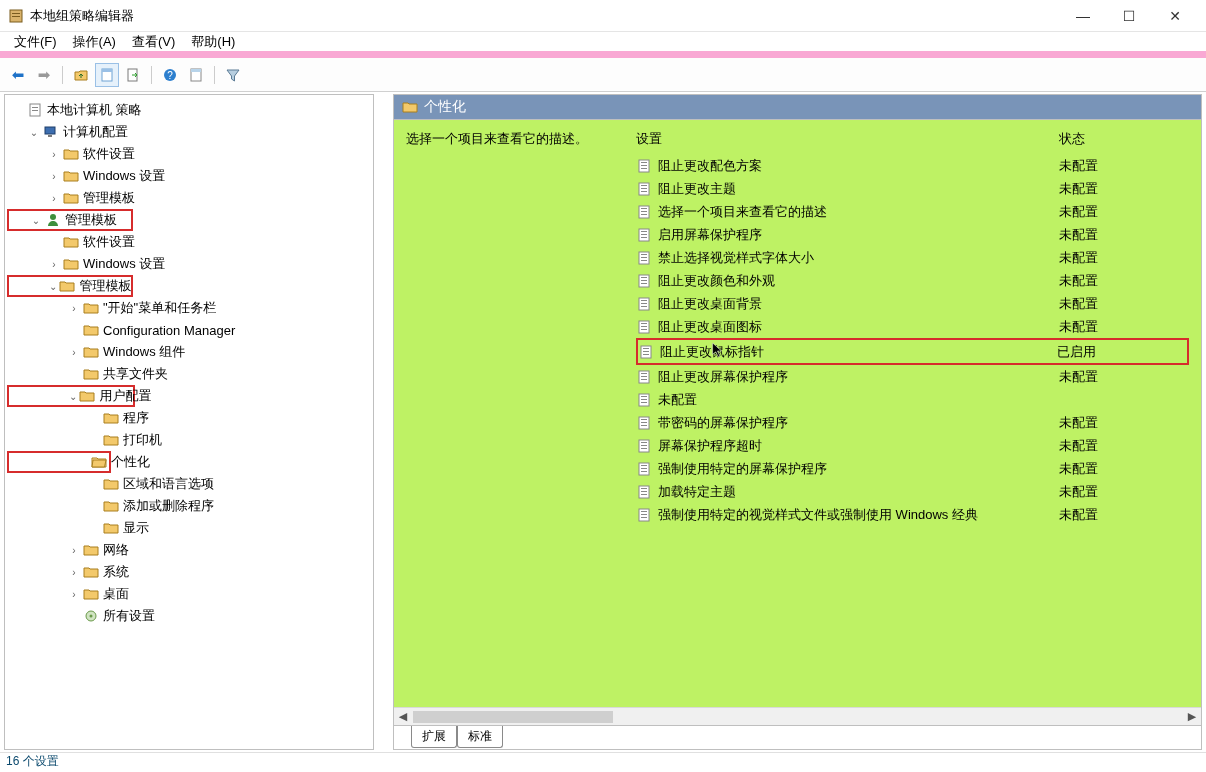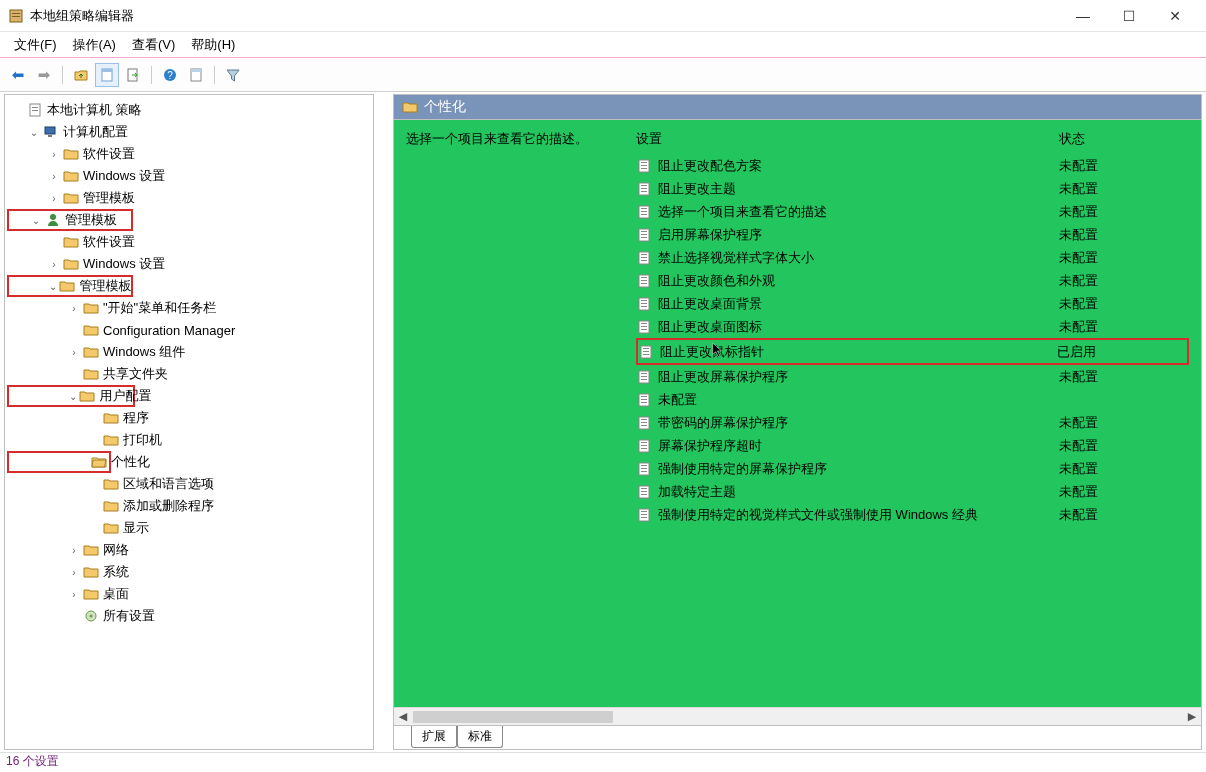--- a/index.html
+++ b/index.html
@@ -6,21 +6,21 @@
 body { width: 1206px; height: 772px; background: #fff; font-size: 13px; color: #000; overflow: hidden; }
 
 
 .titlebar { height: 32px; display: flex; align-items: center; padding: 0 8px; border-bottom: 1px solid #e5e5e5; }
 .titlebar .app-icon { width: 16px; height: 16px; margin-right: 6px; }
 .titlebar .title { flex: 1; font-size: 13px; }
 .titlebar .win-controls { display: flex; }
 .titlebar .win-btn { width: 46px; height: 30px; display: flex; align-items: center; justify-content: center; font-size: 14px; color: #333; }
 
 
-.menubar { height: 26px; display: flex; align-items: center; padding: 0 6px; border-bottom: 1px solid #f9a8d4; }
+.menubar { height: 26px; display: flex; align-items: center; padding: 0 6px; border-bottom: 7px solid #f9a8d4; }
 .menubar .menu-item { padding: 3px 8px; font-size: 13px; }
 
 
 .toolbar { height: 34px; display: flex; align-items: center; padding: 0 6px; border-bottom: 1px solid #d0d0d0; gap: 2px; background: #fdfdfd; }
 .toolbar .tb-btn { width: 24px; height: 24px; display: flex; align-items: center; justify-content: center; font-size: 15px; border: 1px solid transparent; }
 .toolbar .tb-sep { width: 1px; height: 18px; background: #ccc; margin: 0 4px; }
 
 
 .main { display: flex; height: 660px; }
 .tree-panel { width: 370px; border: 1px solid #bfbfbf; margin: 2px 18px 2px 4px; overflow: auto; background: #fff; }
@@ -36,21 +36,21 @@
 .hl { border: 2px solid #d62c2c; }
 
 
 .folder-ico svg, .doc-ico svg, .gear-ico svg, .person-ico svg { display: block; }
 
 
 .list-header { height: 25px; background: #7994b8; color: #fff; display: flex; align-items: center; padding: 0 8px; border: 1px solid #bfbfbf; border-bottom: none; font-size: 14px; }
 .list-header .folder-ico { margin-right: 6px; }
 
 
-.list-area { flex: 1; border: 1px solid #bfbfbf; background: #22c55e; display: flex; flex-direction: column; }
+.list-area { flex: 1; border: 1px solid #bfbfbf; background: #bef264; display: flex; flex-direction: column; }
 .list-body { flex: 1; display: flex; padding: 10px 12px; position: relative; }
 .desc-col { width: 230px; font-size: 13px; }
 .settings-col { flex: 1; }
 .col-headers { display: flex; margin-bottom: 6px; }
 .col-headers .ch-setting { flex: 1; }
 .col-headers .ch-status { width: 130px; }
 .setting-row { display: flex; align-items: center; height: 23px; }
 .setting-row .doc-ico { margin-right: 6px; }
 .setting-row .s-label { flex: 1; font-size: 13px; }
 .setting-row .s-status { width: 130px; font-size: 13px; }
@@ -60,21 +60,21 @@
 .hscroll { height: 18px; border-top: 1px solid #d9d9d9; display: flex; align-items: center; background: #f0f0f0; }
 .hscroll .arrow { width: 18px; text-align: center; color: #555; font-size: 11px; }
 .hscroll .track { flex: 1; height: 14px; }
 .hscroll .thumb { width: 200px; height: 12px; background: #cfcfcf; margin: 1px; }
 
 
 .tabs { display: flex; align-items: flex-start; border: 1px solid #bfbfbf; border-top: none; height: 24px; padding-left: 17px; background: #fff; }
 .tab { border: 1px solid #8a8a8a; border-top: none; padding: 2px 10px; font-size: 12px; margin-right: 0px; background: #fff; border-radius: 0 0 3px 3px; }
 
 
-.statusbar { height: 18px; padding: 0 6px; font-size: 12px; color: #701a75; display: flex; border-top: 1px solid #e0e0e0; }
+.statusbar { height: 18px; padding: 0 6px; font-size: 12px; color: #0c4a6e; display: flex; border-top: 1px solid #e0e0e0; }
 
 
 .cursor { position: absolute; pointer-events: none; }
 
 
 svg { width: 16px; height: 16px; }
 </style>
 </head>
 <body>
 

